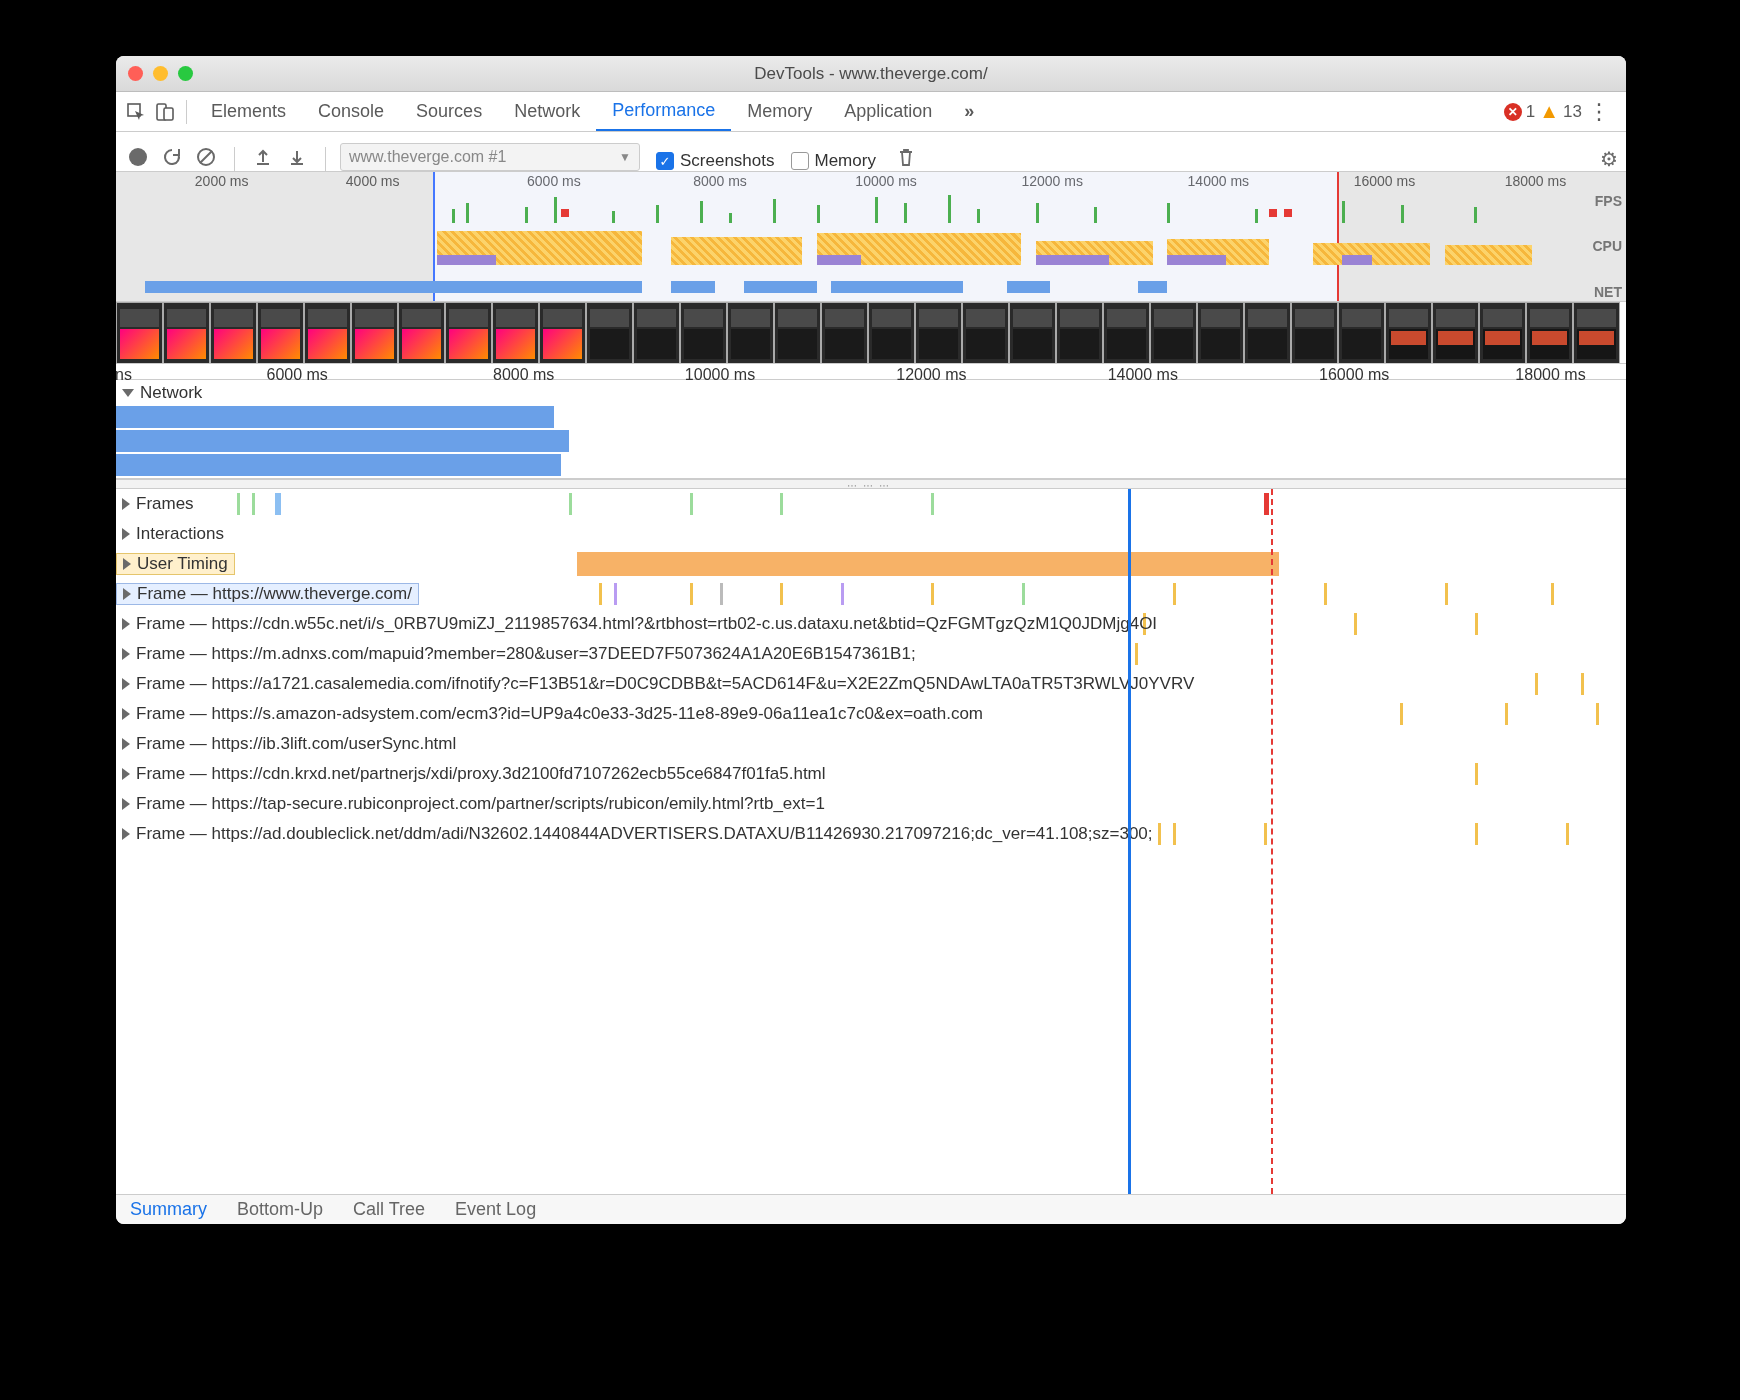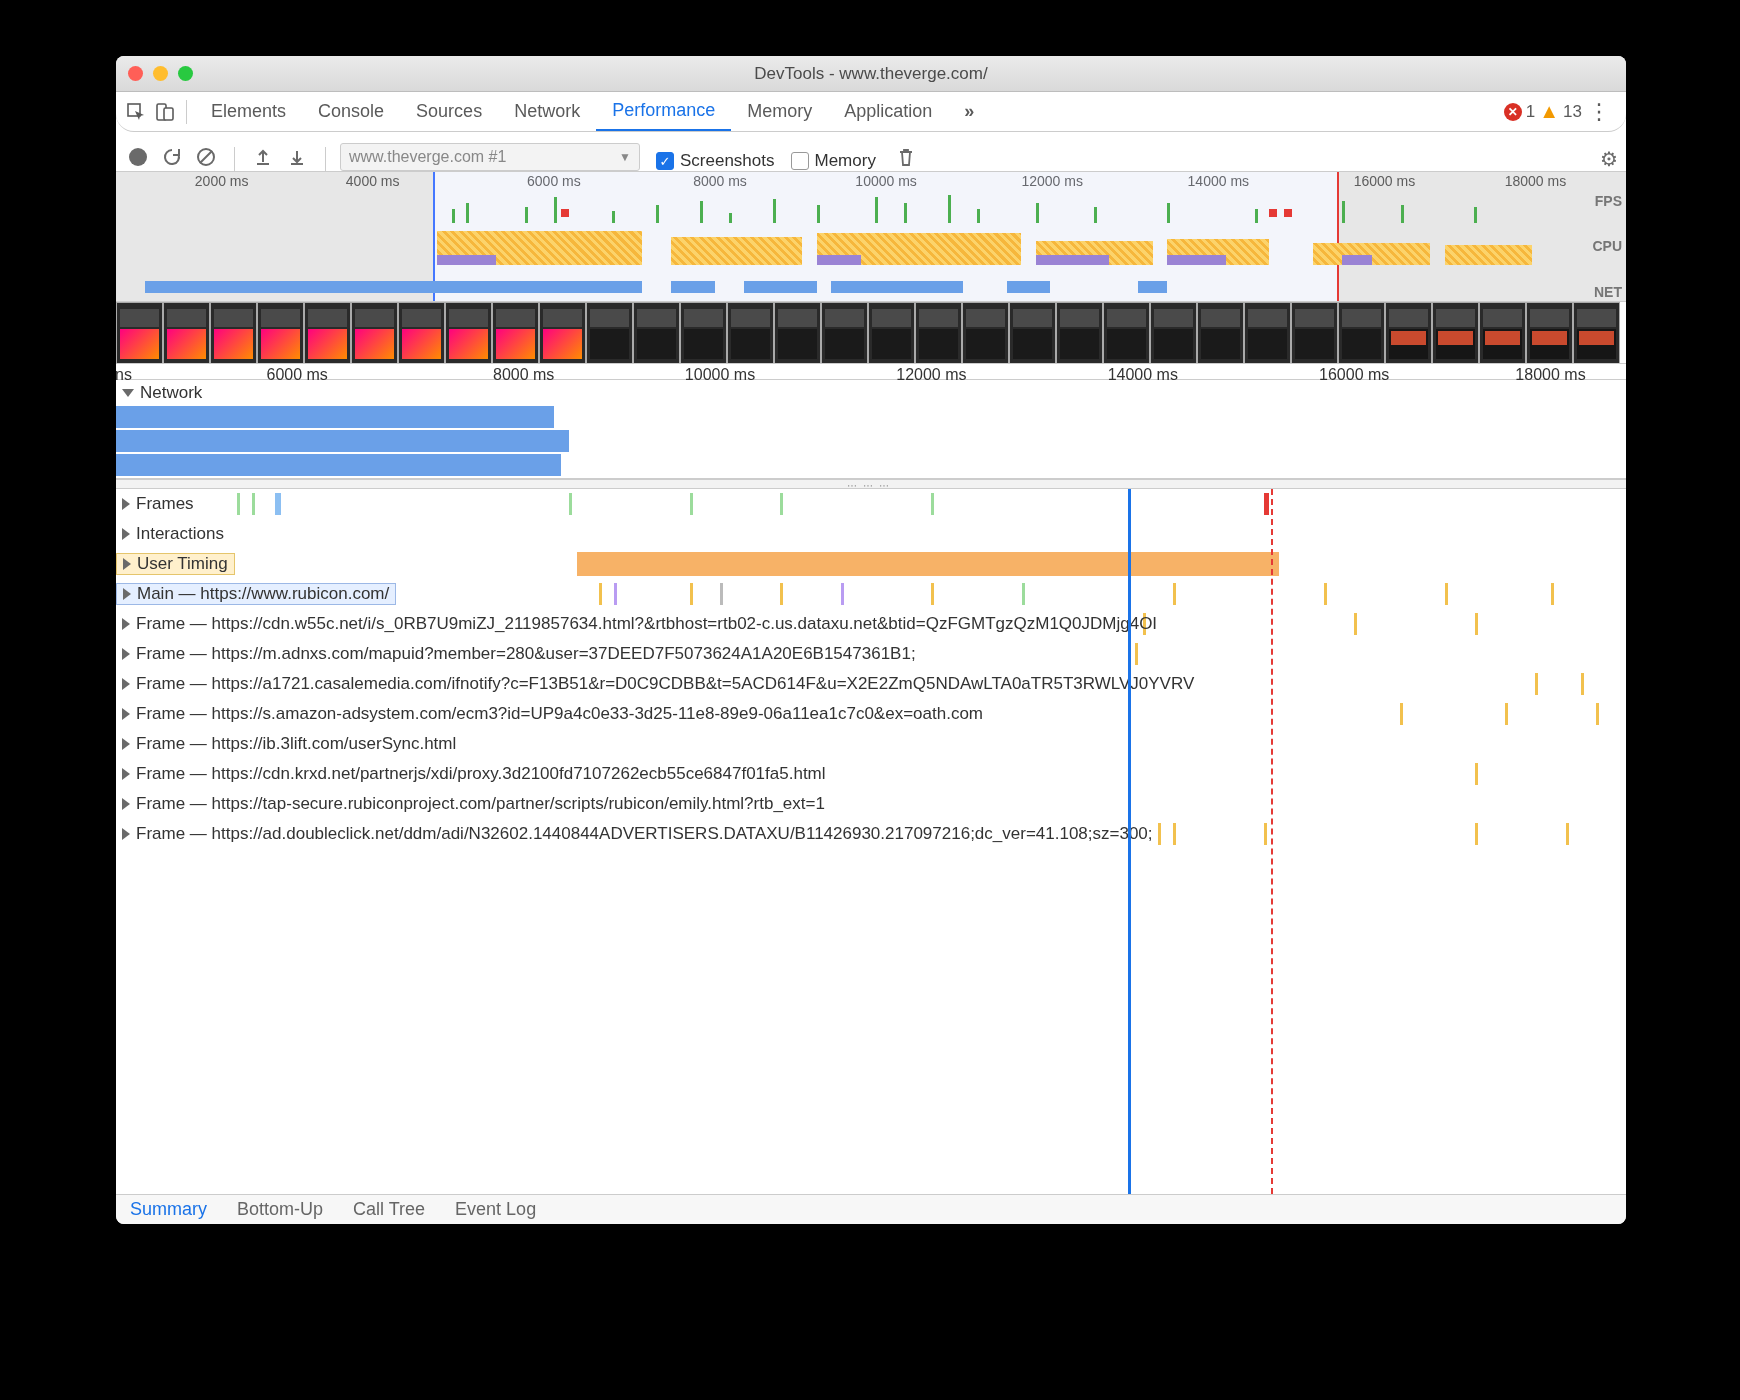--- a/index.html
+++ b/index.html
@@ -4,21 +4,21 @@
 <style>
   * { box-sizing: border-box; margin: 0; padding: 0; }
   body { background: #000; width: 1740px; height: 1400px; font-family: "Lucida Grande", "Helvetica Neue", Arial, sans-serif; font-size: 13px; color: #333; overflow: hidden; }
   .window { position: absolute; left: 116px; top: 56px; width: 1510px; height: 1168px; background: #fff; border-radius: 8px; box-shadow: 0 20px 60px rgba(0,0,0,.6); display: flex; flex-direction: column; overflow: hidden; }
   .titlebar { height: 36px; background: linear-gradient(#ebebeb,#d9d9d9); border-bottom: 1px solid #bdbdbd; display: flex; align-items: center; padding: 16px 12px; position: relative; }
   .traffic { display: flex; gap: 10px; }
   .tl { width: 15px; height: 15px; border-radius: 50%; }
   .tl.r{background:#ff5f57;} .tl.y{background:#ffbd2e;} .tl.g{background:#28c940;}
   .title { position: absolute; left: 0; right: 0; text-align: center; font-size: 17px; color: #4b4b4b; pointer-events: none; }
 
-  .tabbar { height: 40px; border-bottom: 1px solid #ccc; display: flex; align-items: center; padding: 0 10px 0 6px; font-size: 18px; color:#5a5a5a;border-radius:18px; }
+  .tabbar { height: 40px; border-bottom: 1px solid #ccc; display: flex; align-items: center; padding: 0 10px 0 6px; font-size: 18px; color:#5a5a5a; }
   .tb-icon { width: 28px; height: 28px; display:flex; align-items:center; justify-content:center; color:#5a5a5a; }
   .tb-sep { width:1px; height:24px; background:#ccc; margin:0 8px; }
   .tabbar .tab { padding: 0 16px; height: 100%; display:flex; align-items:center; cursor:pointer; }
   .tabbar .tab.active { color:#1a73e8; border-bottom:2px solid #1a73e8; }
   .tabbar .spacer { flex:1; }
   .err-badge { display:flex; align-items:center; gap:4px; font-size:17px; }
   .err-badge .dot { width:18px; height:18px; border-radius:50%; display:flex; align-items:center; justify-content:center; color:#fff; font-size:12px; font-weight:bold; }
   .dot.red{background:#d93025;} .warn-tri{ color:#f29900; font-size:20px;}
   .kebab { font-size:22px; padding:0 6px; color:#5a5a5a; }
 
@@ -430,21 +430,21 @@
       <div class="row hl">
         <span class="lbl">
             <span class="tri rt"></span>
             <span>User Timing</span>
           </span>
         <div class="ut-bar" style="left:30.5%;right:23%"></div>
       </div>
       <div class="row main">
         <span class="lbl">
             <span class="tri rt"></span>
-            <span>Main — https://www.rubicon.com/</span>
+            <span>Frame — https://www.theverge.com/</span>
           </span>
         <div class="mark m-y" style="left:32%"></div>
           <div class="mark m-p" style="left:33%"></div>
         <div class="mark m-y" style="left:38%"></div>
           <div class="mark m-gr" style="left:40%"></div>
         <div class="mark m-y" style="left:44%"></div>
           <div class="mark m-p" style="left:48%"></div>
         <div class="mark m-y" style="left:54%"></div>
           <div class="mark m-g" style="left:60%"></div>
         <div class="mark m-y" style="left:70%"></div>

